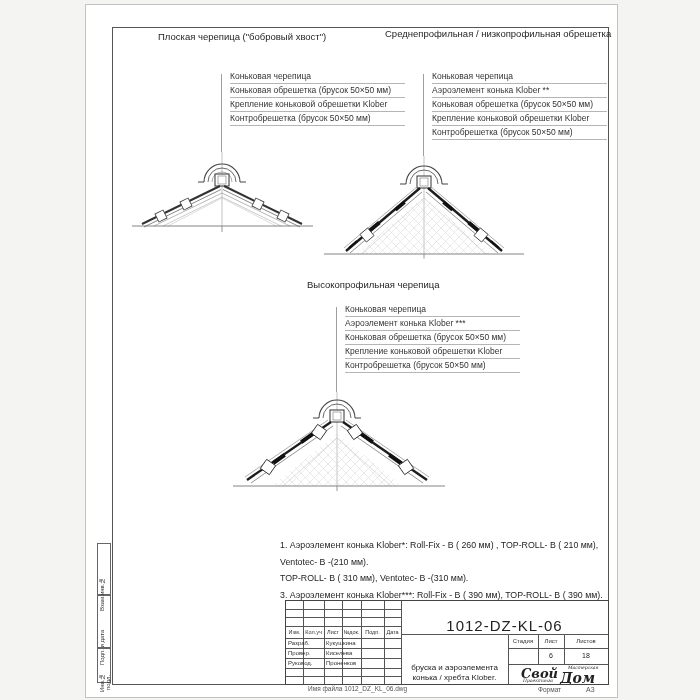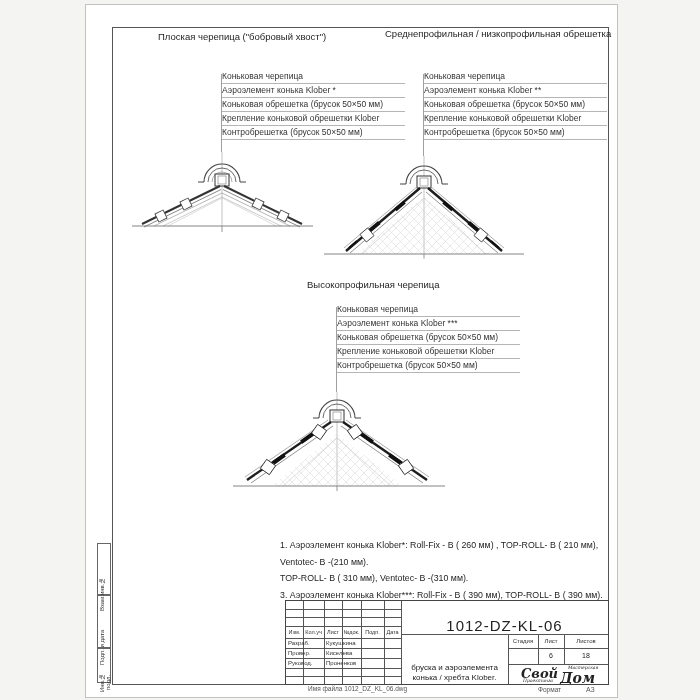--- a/index.html
+++ b/index.html
@@ -3,21 +3,21 @@
 <meta charset="utf-8">
 <style>
   html,body{margin:0;padding:0;background:#f4f4f2;}
   #page{position:relative;width:700px;height:700px;background:#f4f4f2;overflow:hidden;
         font-family:"Liberation Sans",sans-serif;color:#222;}
   .abs{position:absolute;}
   #sheet{left:85px;top:4px;width:531px;height:692px;background:#ffffff;border:1px solid #c2c2c2;}
   #frame{left:112px;top:27px;width:495px;height:656px;border:1px solid #555;}
   .hdr{font-size:9.5px;color:#1e1e1e;white-space:nowrap;}
   .callouts{font-size:8.5px;color:#333;}
-  .co{height:13px;line-height:12px;border-bottom:1px solid #b5b5b5;white-space:nowrap;overflow:visible;}
+  .co{height:13px;line-height:12px;border-bottom:1px solid #b5b5b5;white-space:nowrap;overflow:visible;margin-left:8px;}
   .vleader{width:1px;background:#9f9f9f;}
   .notes{font-size:8.8px;line-height:16.5px;color:#1e1e1e;white-space:nowrap;margin-top:20px;}
   
   #tb{left:285px;top:600px;width:322px;height:83px;border:1px solid #444;}
   .vln{position:absolute;width:0;border-left:1px solid #555;}
   .hln{position:absolute;height:0;border-top:1px solid #555;}
   .cell{position:absolute;overflow:hidden;text-align:center;}
   .cell.l{text-align:left;}
   #docnum{font-size:15px;letter-spacing:1px;color:#222;}
   .small{font-size:5.5px;color:#333;}
@@ -54,21 +54,20 @@
   <div class="abs hdr" style="left:158px;top:31px">Плоская черепица ("бобровый хвост")</div>
   <div class="abs hdr" style="left:385px;top:28px">Среднепрофильная  / низкопрофильная  обрешетка</div>
   <div class="abs hdr" style="left:307px;top:279px">Высокопрофильная черепица</div>
 
   <div class="abs vleader" style="left:221px;top:74px;height:78px"></div>
   <div class="abs vleader" style="left:423px;top:74px;height:82px"></div>
   <div class="abs vleader" style="left:336px;top:307px;height:85px"></div>
 
   <div class="abs callouts" style="left:222px;top:70px;width:183px">
     <div class="co">Коньковая черепица</div>
-    <div class="co">Аэроэлемент конька Klober *</div>
     <div class="co">Коньковая обрешетка (брусок 50×50 мм)</div>
     <div class="co">Крепление коньковой обрешетки Klober</div>
     <div class="co">Контробрешетка (брусок 50×50 мм)</div>
   </div>
   <div class="abs callouts" style="left:424px;top:70px;width:183px">
     <div class="co">Коньковая черепица</div>
     <div class="co">Аэроэлемент конька Klober **</div>
     <div class="co">Коньковая обрешетка (брусок 50×50 мм)</div>
     <div class="co">Крепление коньковой обрешетки Klober</div>
     <div class="co">Контробрешетка (брусок 50×50 мм)</div>

